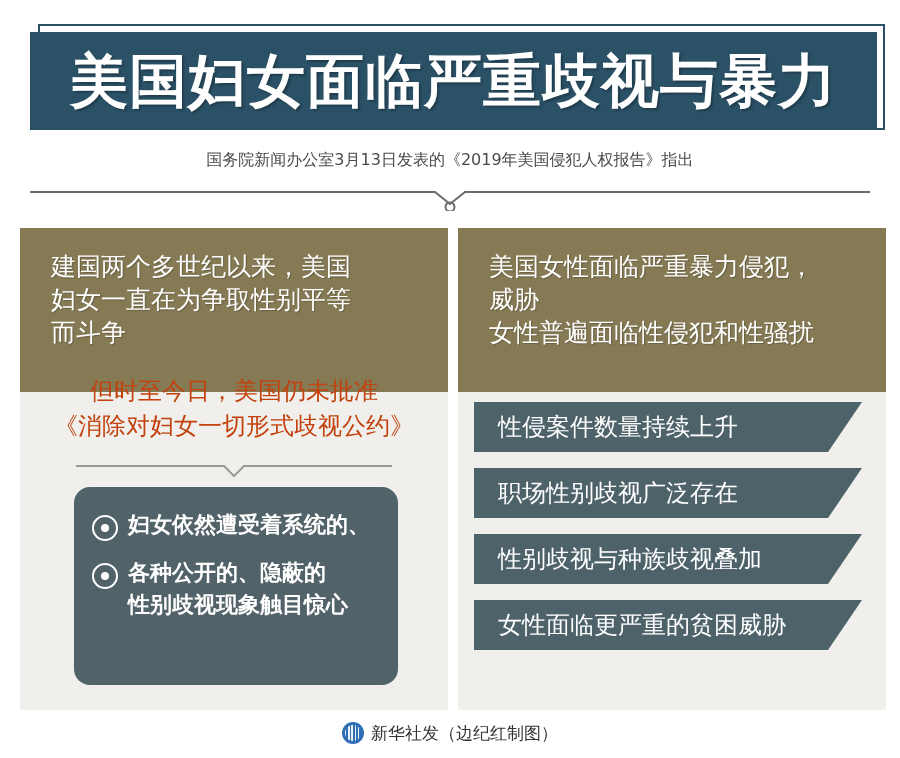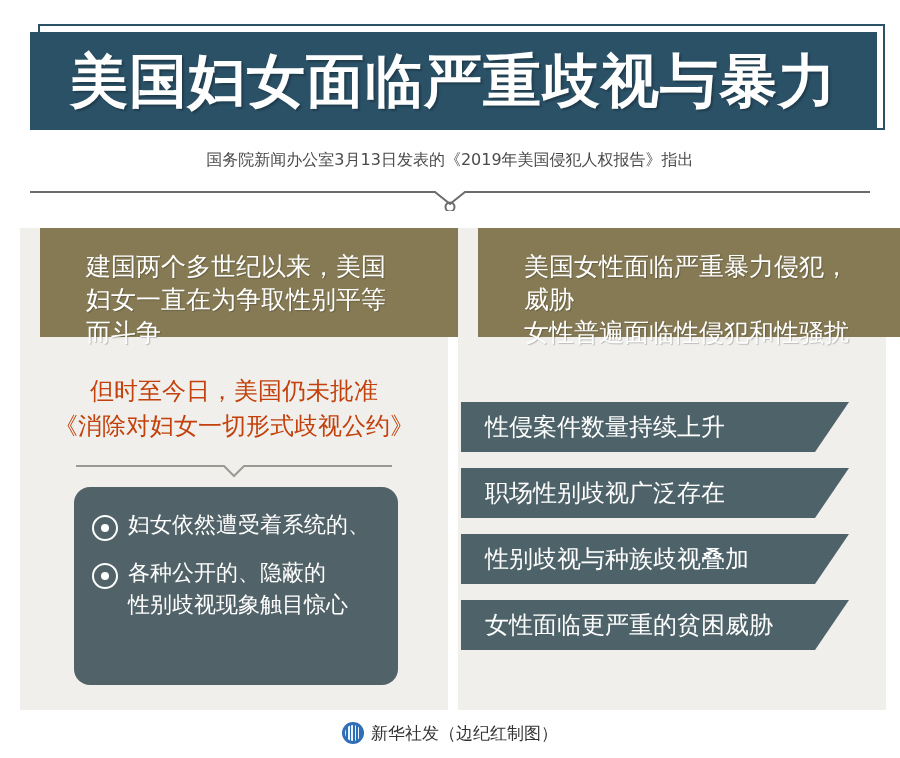--- a/index.html
+++ b/index.html
@@ -86,25 +86,24 @@
     height: 482px;
   }
   .col-left  { left: 20px; }
   .col-right { left: 458px; }
 
   .head-box {
     position: absolute;
     left: 0;
     top: 0;
     width: 428px;
-    height: 109px;
+    height: 164px;
     background: #857A54;
     box-sizing: border-box;
-    padding: 22px 26px 0 46px;
-    margin-left: 20px;
+    padding: 22px 26px 0 31px;
   }
   .head-text {
     color: #ffffff;
     font-size: 25px;
     line-height: 33px;
     text-shadow: 1px 1px 1px rgba(0,0,0,0.22);
   }
 
   
   .intro-wrap {
@@ -136,20 +135,21 @@
     height: 198px;
     background: #516268;
     border-radius: 16px;
     box-sizing: border-box;
     padding: 22px 16px 0 18px;
   }
   .bullet-row {
     display: flex;
     align-items: flex-start;
     margin-bottom: 16px;
+    font-weight: bold;
   }
   .bullet-mark {
     flex: 0 0 auto;
     width: 22px;
     height: 22px;
     border: 2px solid #ffffff;
     border-radius: 50%;
     position: relative;
     margin: 6px 10px 0 0;
   }
@@ -166,21 +166,21 @@
   }
   .bullet-text {
     color: #ffffff;
     font-size: 22px;
     line-height: 32px;
   }
 
   
   .chev {
     position: absolute;
-    left: 3px;
+    left: 16px;
     width: 388px;
     height: 50px;
     background: #4E6269;
     clip-path: polygon(0 0, 100% 0, calc(100% - 34px) 100%, 0 100%);
     display: flex;
     align-items: center;
     box-sizing: border-box;
     padding-left: 24px;
   }
   .chev-text {

